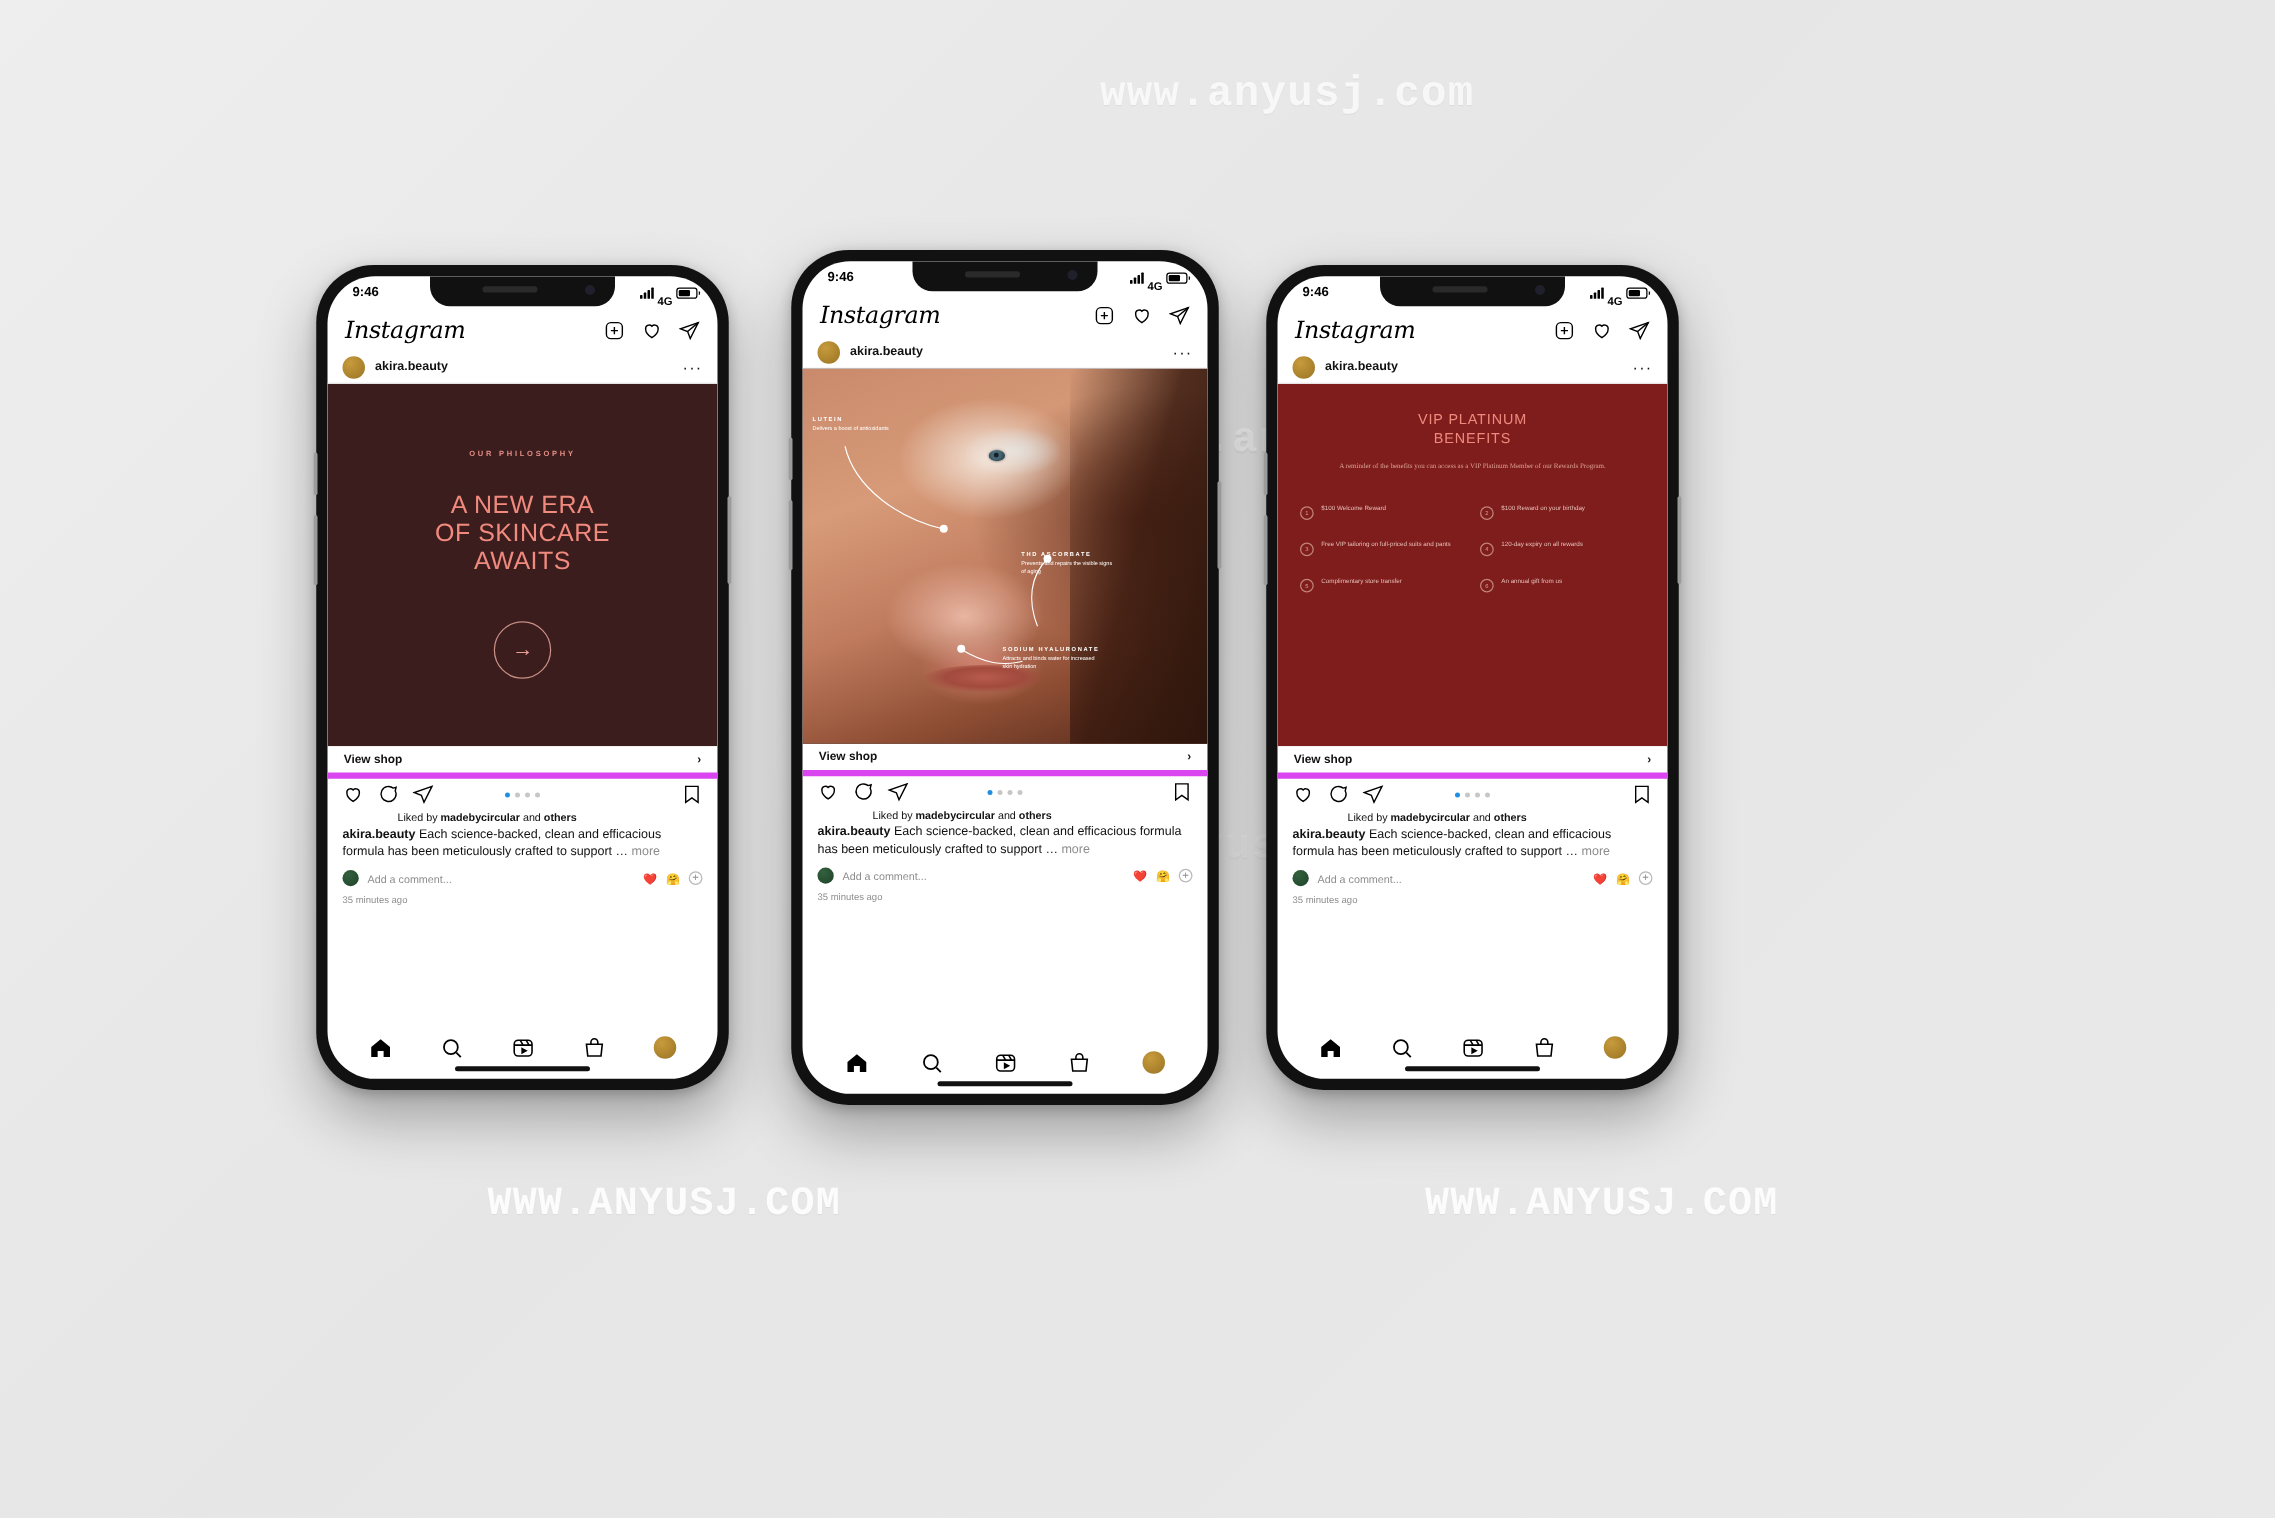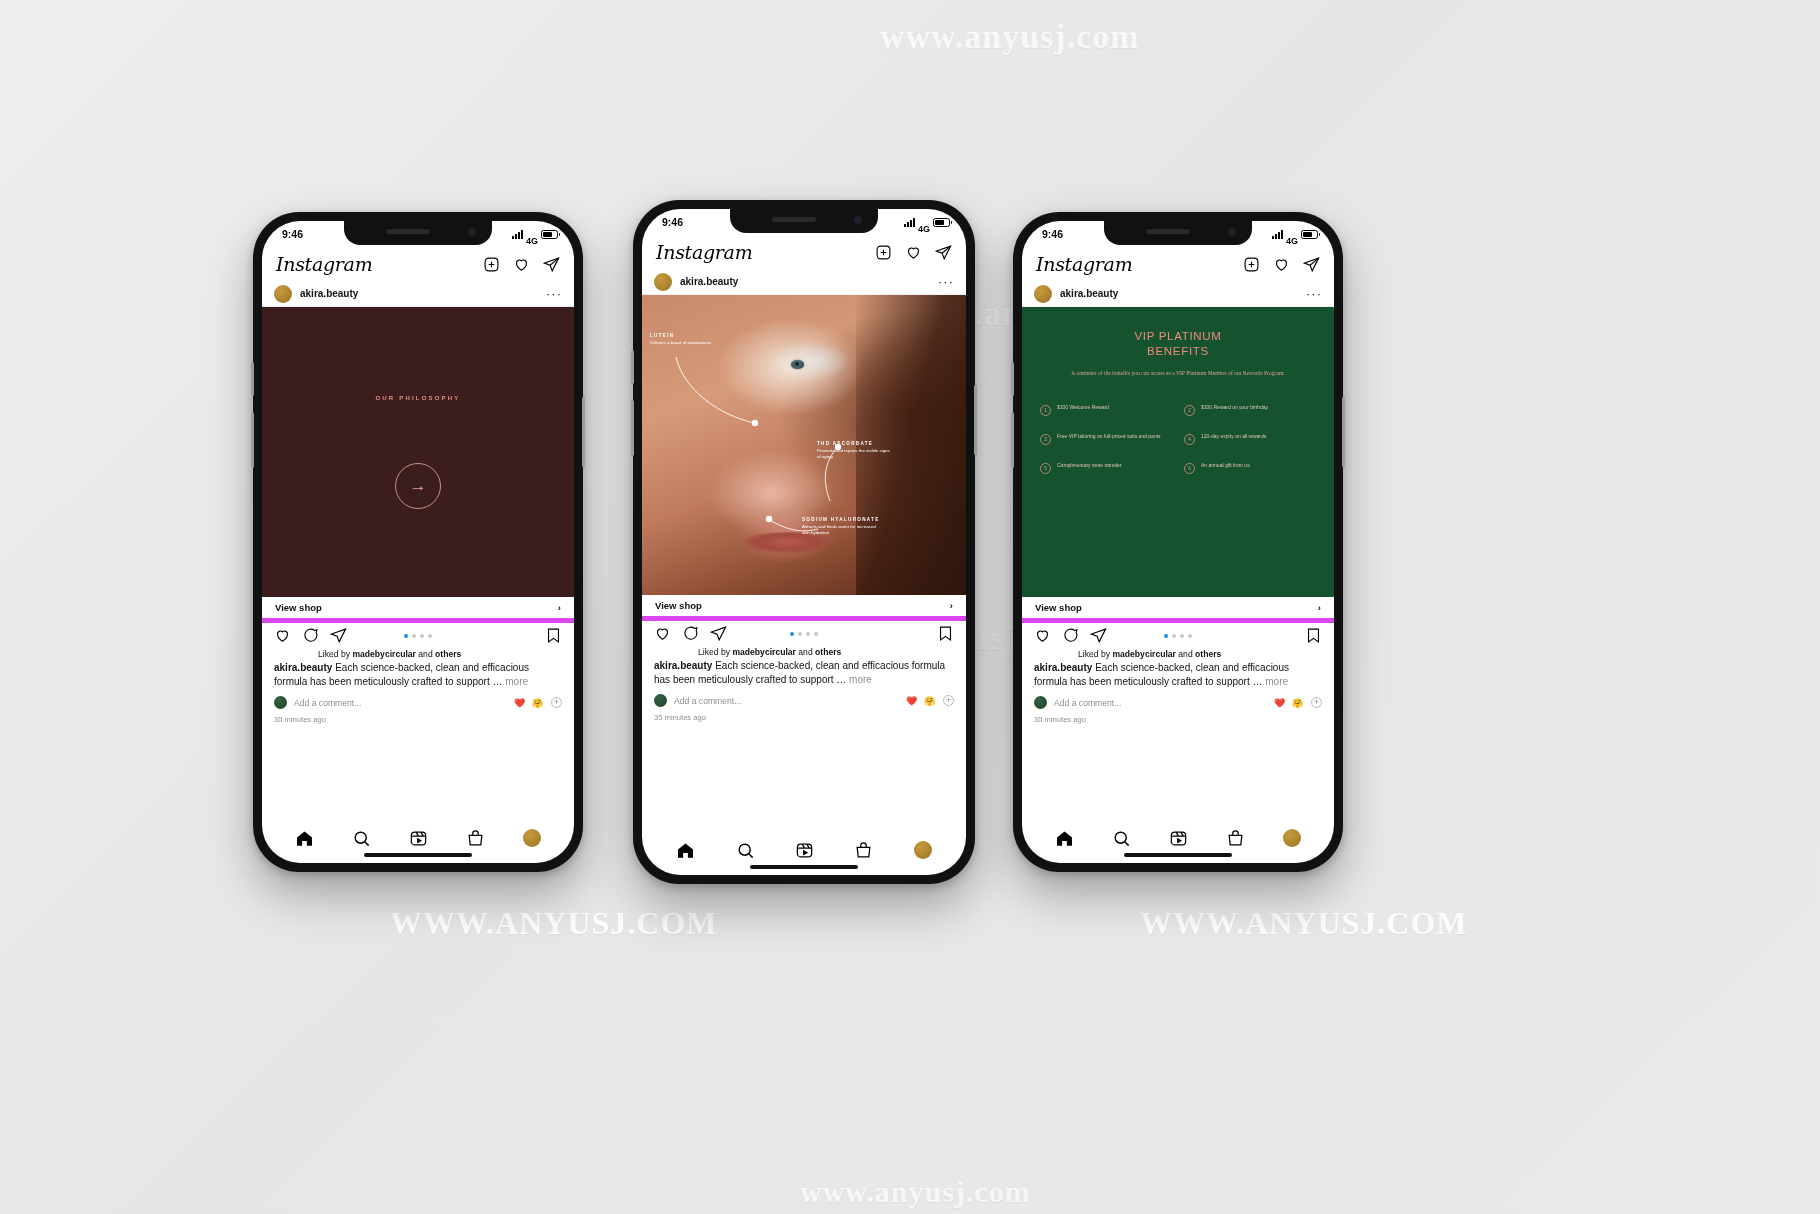--- a/index.html
+++ b/index.html
@@ -10,27 +10,28 @@
     overflow: hidden;
   }
   .stage {
     position: relative; width: 1820px; height: 1214px;
     background: linear-gradient(135deg, #eeeeee 0%, #e6e6e6 45%, #e9e9e9 100%);
   }
 
   
   .wm {
     position: absolute;
-    font-family: Liberation Serif, serif;
+    font-family: Liberation Mono, monospace;
     font-weight: 700;
     color: rgba(255,255,255,0.78);
     letter-spacing: 1px;
     white-space: nowrap;
     user-select: none;
     text-shadow: 0 1px 1px rgba(0,0,0,0.05);
+    margin-top: 39px;
   }
   .wm-top  { top: 18px;   left: 880px; font-size: 34px; }
   .wm-mid  { top: 295px;  left: 900px; font-size: 34px; color: rgba(255,255,255,0.55); }
   .wm-img  { top: 620px;  left: 830px; font-size: 34px; color: rgba(255,255,255,0.35); }
   .wm-l    { top: 905px;  left: 390px; font-size: 32px; color: rgba(255,255,255,0.9); }
   .wm-r    { top: 905px;  left: 1140px; font-size: 32px; color: rgba(255,255,255,0.9); }
   .wm-bot  { top: 1175px; left: 800px; font-size: 30px; color: rgba(255,255,255,0.75); }
 
   
   .phone {
@@ -182,21 +183,21 @@
   }
   .ann .txt { font-size: 4.4px; line-height: 1.4; font-weight: 400; max-width: 88px; }
   .ann-1 { left: 8px;  top: 38px; }
   .ann-2 { left: 175px; top: 146px; }
   .ann-3 { left: 160px; top: 222px; }
   .ann-2 .txt, .ann-3 .txt { max-width: 74px; }
   .leader { position: absolute; inset: 0; pointer-events: none; }
 
   
   .slide-vip {
-    width: 100%; height: 100%; background: #14532d;
+    width: 100%; height: 100%; background: #7f1d1d;
     padding: 22px 18px 16px; display: flex; flex-direction: column;
   }
   .vip-title {
     font-size: 11.5px; line-height: 1.3; font-weight: 400; color: #f08a7e;
     text-align: center; letter-spacing: .7px; text-transform: uppercase;
   }
   .vip-sub {
     font-family: "Liberation Serif", serif;
     font-size: 5.6px; line-height: 1.65; color: #dba095;
     text-align: center; margin-top: 10px; padding: 0 28px;
@@ -346,20 +347,25 @@
 
       <div class="post-head">
         <div class="avatar"></div>
         <div class="uname">akira.beauty</div>
         <div class="dots3">···</div>
       </div>
 
       <div class="media">
         <div class="slide-philosophy">
           <div class="eyebrow">OUR PHILOSOPHY</div>
+          <div class="big-title">
+            <div>A NEW ERA</div>
+            <div>OF SKINCARE</div>
+            <div>AWAITS</div>
+          </div>
           <div class="circle-arrow">→</div>
         </div>
       </div>
 
       <div class="view-shop">
         <span>View shop</span>
         <span class="chev">›</span>
       </div>
 
       <div class="actions-row">

